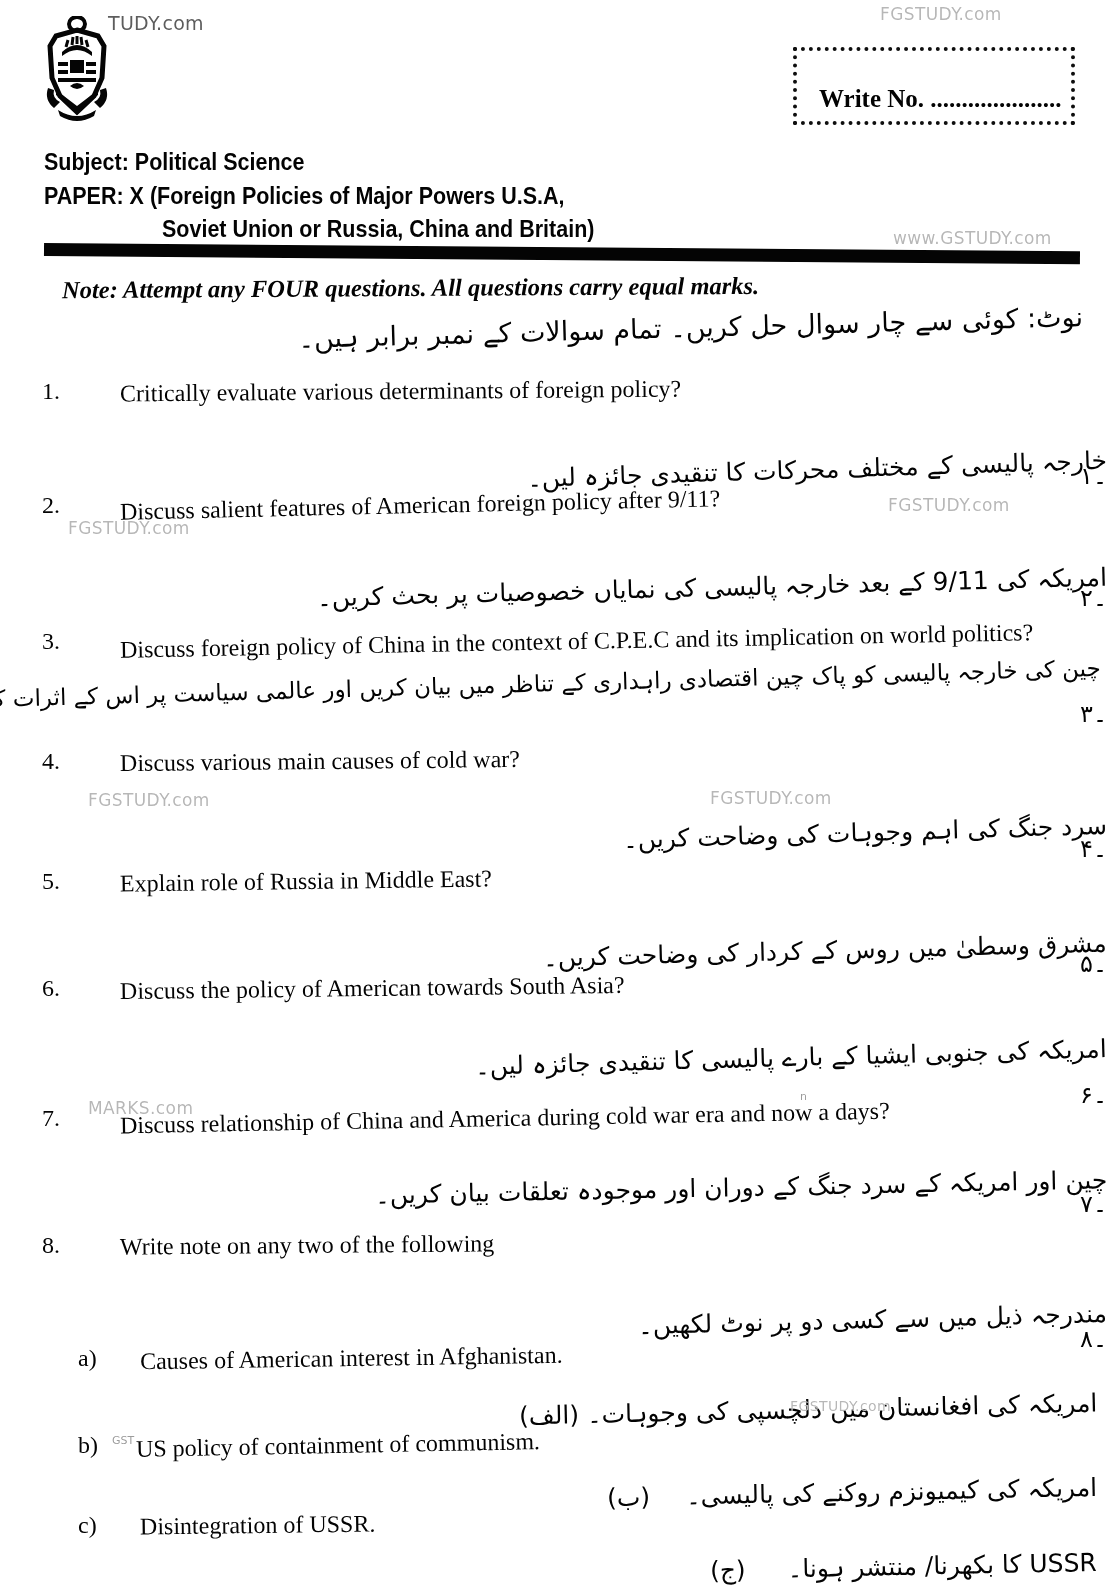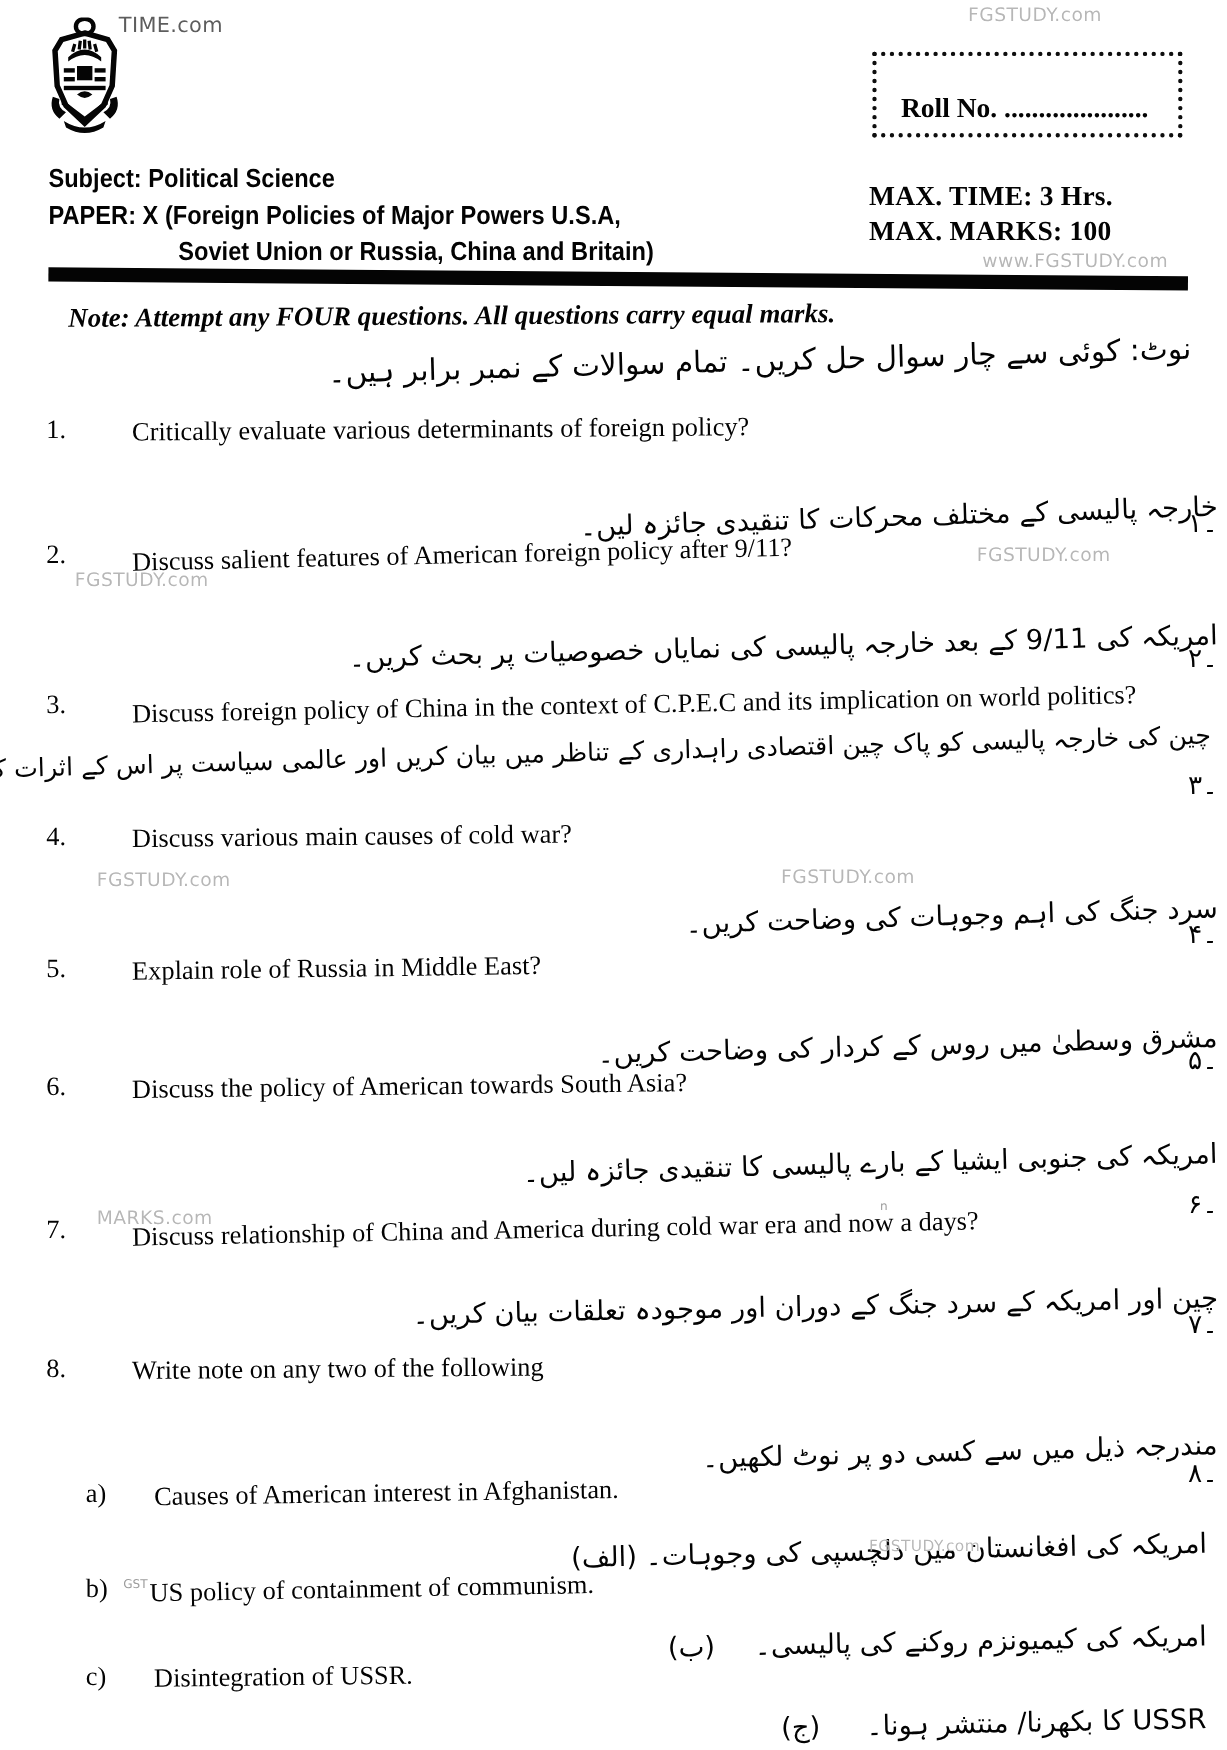--- a/index.html
+++ b/index.html
@@ -250,38 +250,34 @@
           <rect x="48" y="54" width="10" height="4"></rect>
         <rect x="20" y="62" width="38" height="4"></rect>
         <path d="M32 70 Q39 64 46 70 Q39 76 32 70 Z"></path>
         <path d="M18 74 L39 90 L60 74 L60 79 L39 95 L18 79 Z"></path>
         <path d="M10 72 Q6 84 16 92 L22 86 Q14 82 16 74 Z"></path>
         <path d="M68 72 Q72 84 62 92 L56 86 Q64 82 62 74 Z"></path>
         <path d="M20 94 Q39 106 58 94 L56 100 Q39 110 22 100 Z"></path>
       </g>
     </svg>
   </div>
-  <div class="wm-crest">TIME.com</div>
+  <div class="wm-crest">TUDY.com</div>
 
 
   <div class="subject-block">
     <div>Subject: Political Science</div>
     <div>PAPER: X (Foreign Policies of Major Powers U.S.A,</div>
     <span class="paper-cont">Soviet Union or Russia, China and Britain)</span>
   </div>
 
   <div class="rollno-box">
-    <div class="rollno-text">Roll No. .....................</div>
-  </div>
-
-  <div class="marks-block">
-    <div>MAX. TIME: 3 Hrs.</div>
-    <div>MAX. MARKS: 100</div>
-  </div>
-  <div class="wm wm-faint" style="left:893px; top:228px;">www.FGSTUDY.com</div>
+    <div class="rollno-text">Write No. .....................</div>
+  </div>
+
+  <div class="wm wm-faint" style="left:893px; top:228px;">www.GSTUDY.com</div>
 
   <div class="rule"></div>
 
   <div class="note">Note: Attempt any FOUR  questions. All questions carry equal marks.</div>
   <div class="note-urdu">نوٹ: کوئی سے چار سوال حل کریں۔ تمام سوالات کے نمبر برابر ہیں۔</div>
 
   <div class="q" style="top:378px;">
     <span class="q-num">1.</span>
     <span class="q-text" style="transform:rotate(-0.5deg);">Critically evaluate various determinants of foreign policy?</span>
   </div>

